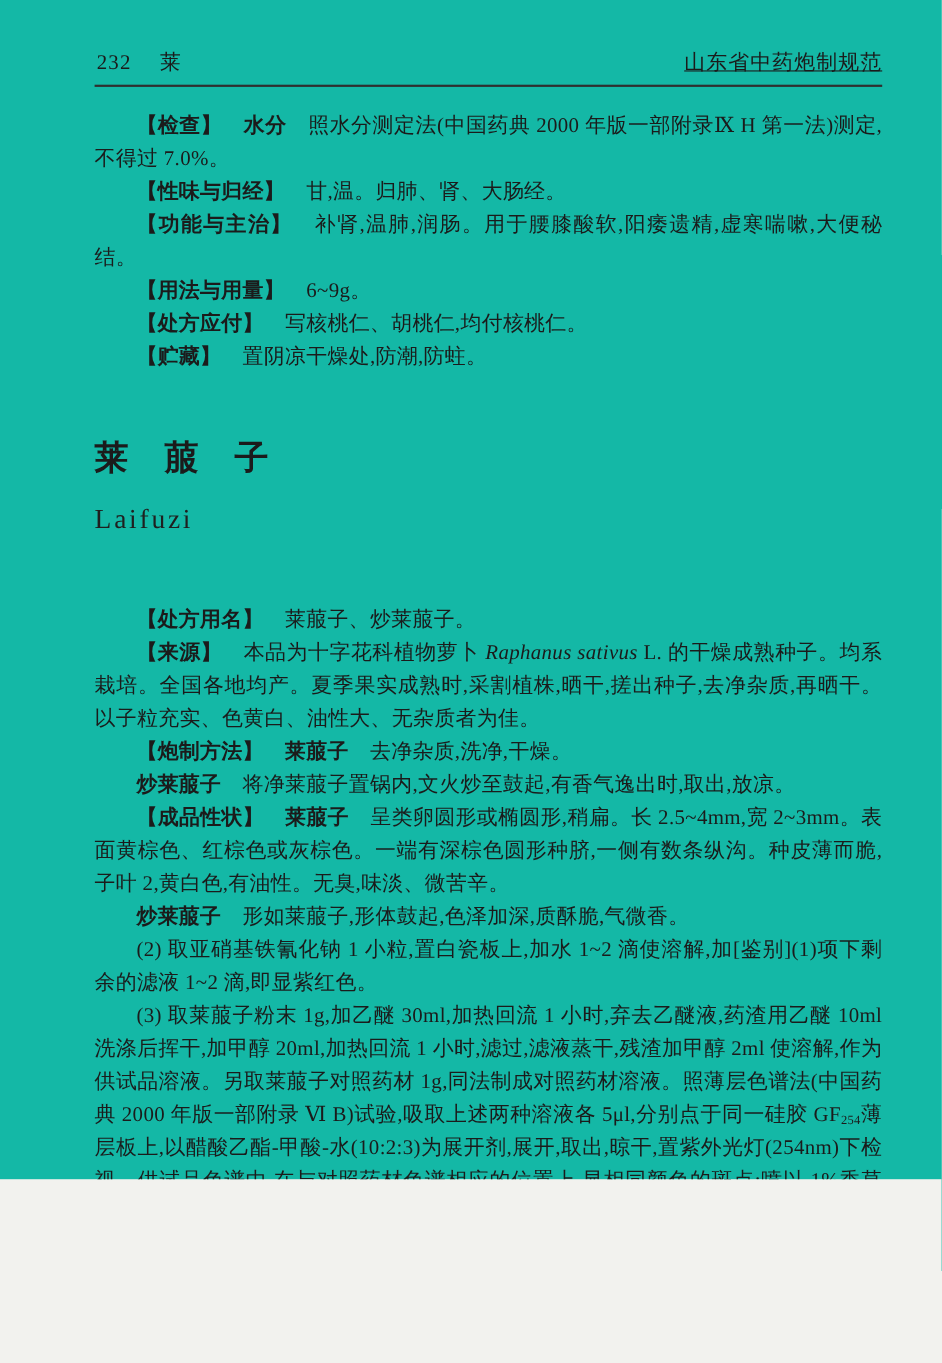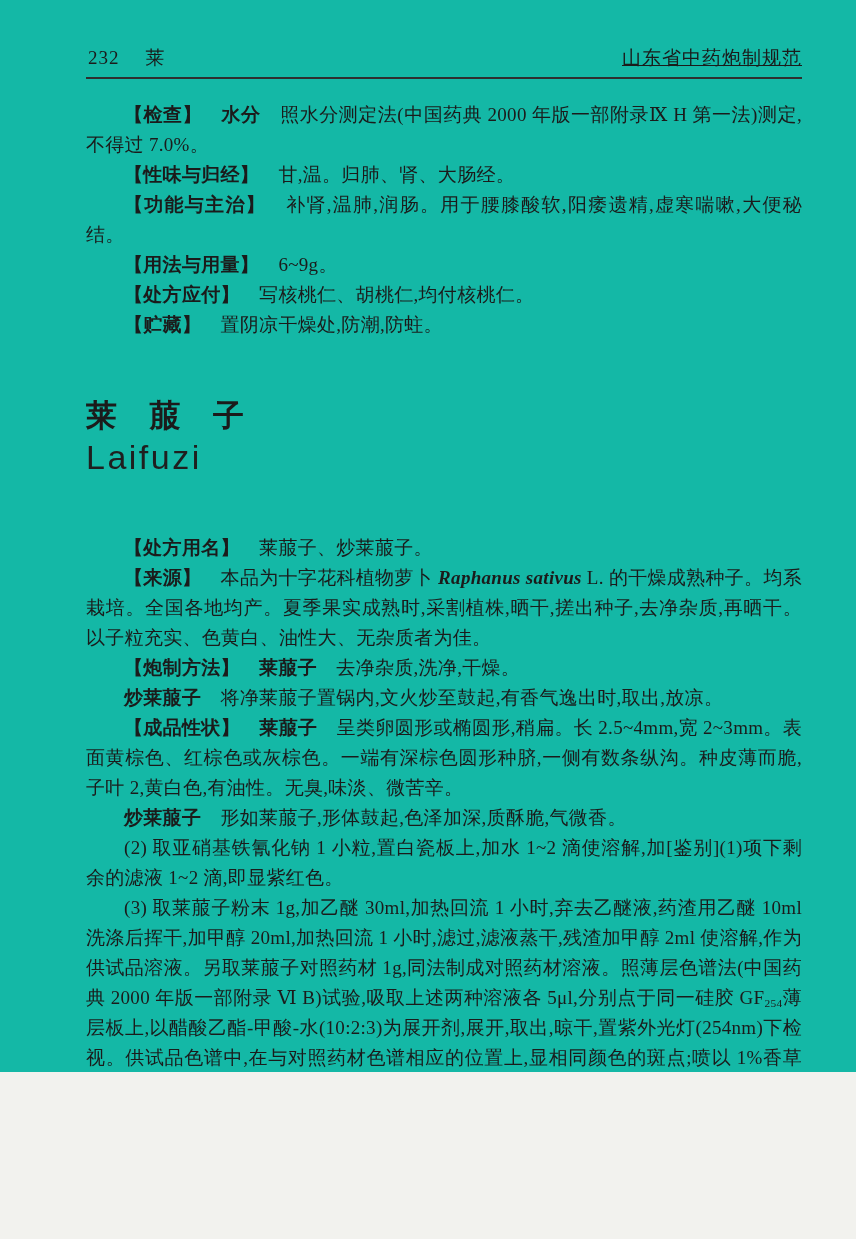--- a/index.html
+++ b/index.html
@@ -47,45 +47,45 @@
     margin: 0;
     font-size: 19px;
     line-height: 30px;
     text-align: justify;
     text-indent: 2em;
     letter-spacing: 0.3px;
   }
   .run-bold {
     font-weight: 700;
   }
-  .run-italic { font-style: italic; font-weight: bold; }
+  .run-italic { font-style: italic; }
   sub.run-sub {
     font-size: 0.6em;
     line-height: 0;
     vertical-align: -0.25em;
   }
   
   .entry-title-block {
     margin-top: 58px;
   }
   .entry-title-cn {
     margin: 0;
     font-size: 31px;
     font-weight: 700;
     line-height: 36px;
   }
   .entry-title-cn .spread {
     letter-spacing: 1.05em;
     margin-right: -1.05em;
   }
   .entry-title-pinyin {
-    margin-top: 9px;
-    font-size: 34px;
+    margin-top: 25px;
+    font-size: 25px;
     line-height: 28px;
-    font-family: Liberation Sans, sans-serif;
+    font-family: Liberation Serif, serif;
     letter-spacing: 2.5px;
     color: #1f1f1f;
   }
   .entry-content { margin-top: 62px; }
 </style>
 </head>
 <body>
 
 <div class="page">
 

